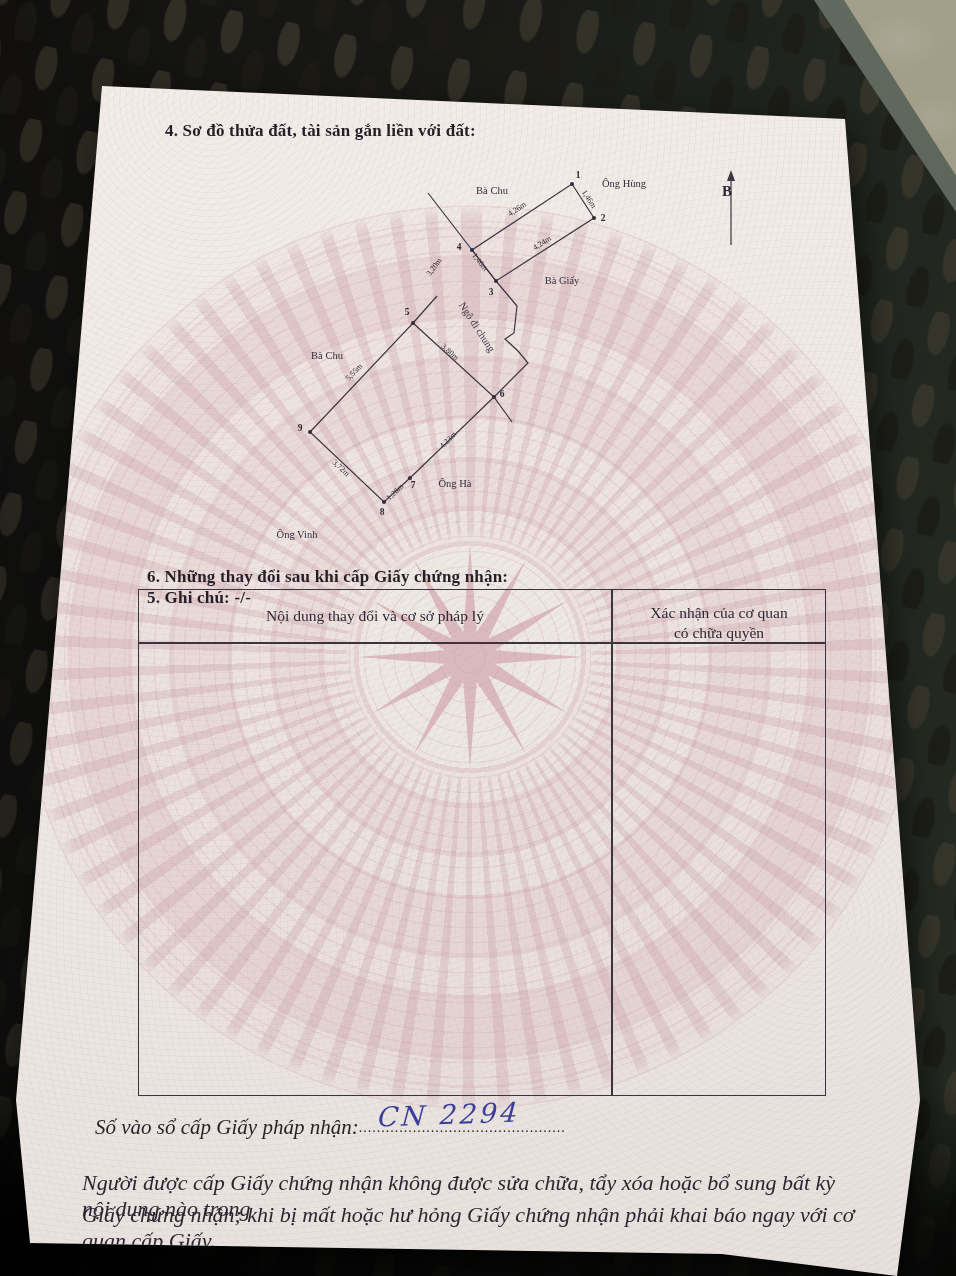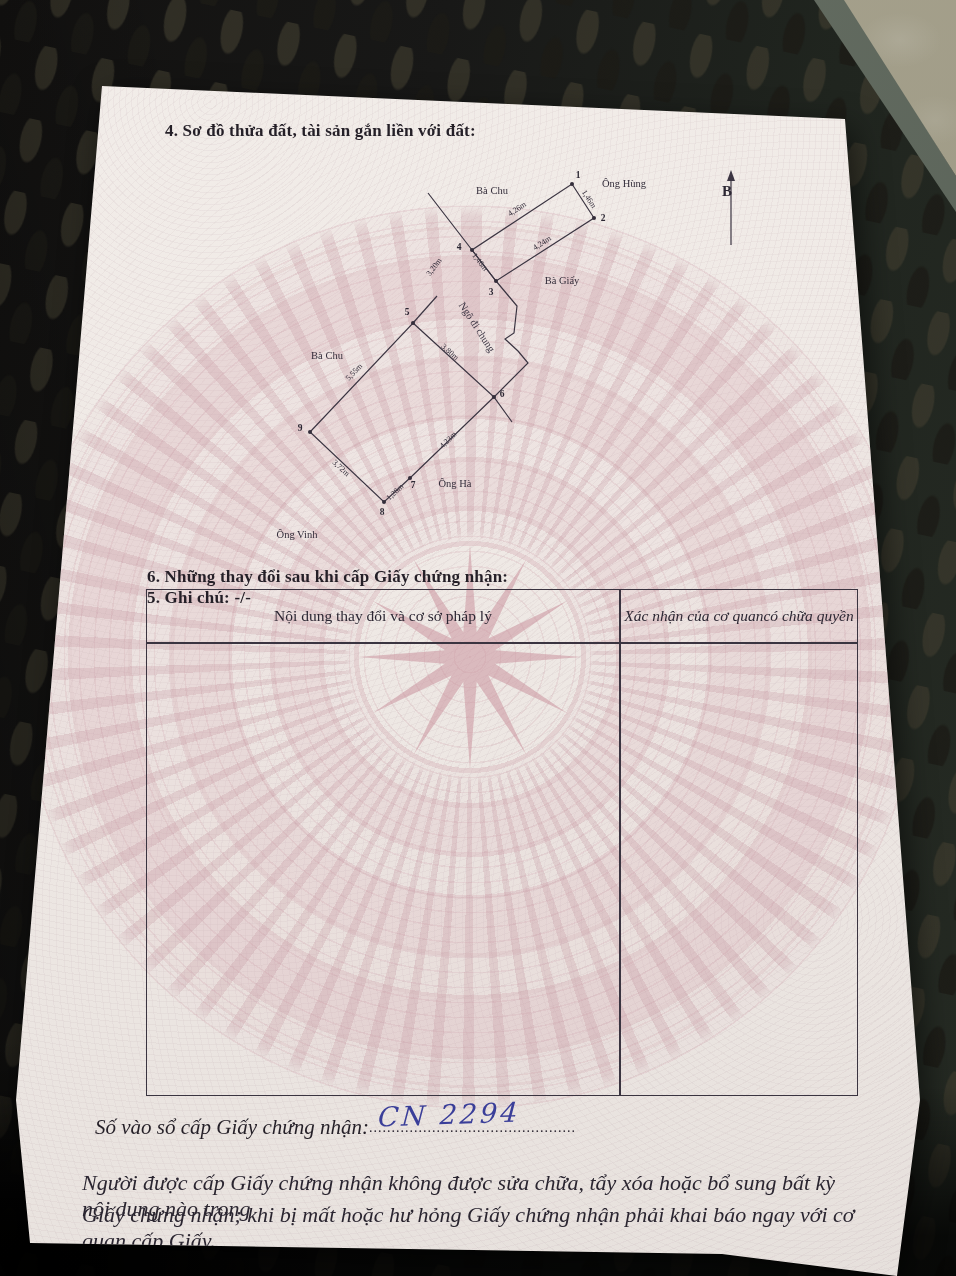--- a/index.html
+++ b/index.html
@@ -74,28 +74,28 @@
     background:rgba(203,148,158,.55);}
 
   
   .t{position:absolute;color:#241f27;}
   .title{font-weight:bold;font-size:17px;letter-spacing:.2px;}
   #title4{left:165px;top:121px;}
   #title5{left:147px;top:540px;margin-top:48px;}
   #title6{left:147px;top:567px;}
 
   
-  .tbl{position:absolute;left:146px;top:589px;width:686px;height:505px;
-    border:1.6px solid #3a3440;padding-left:24px;}
+  .tbl{position:absolute;left:138px;top:589px;width:686px;height:505px;
+    border:1.6px solid #3a3440;}
   .tbl .vline{position:absolute;left:472px;top:0;bottom:0;width:1.6px;background:#3a3440;}
   .tbl .hline{position:absolute;left:0;right:0;top:52px;height:1.6px;background:#3a3440;}
   .tbl .h1{position:absolute;left:0;top:0;width:472px;height:52px;display:flex;
     align-items:center;justify-content:center;font-size:15.5px;color:#2c2733;}
-  .tbl .h2{position:absolute;left:474px;top:0;right:0;height:52px;display:flex;
-    align-items:center;justify-content:center;font-size:15.5px;line-height:1.25;color:#2c2733;text-align:center;font-style:italic;}
+  .tbl .h2{position:absolute;left:474px;top:0;right:0;height:52px;display:flex;flex-direction:column;
+    align-items:center;justify-content:flex-end;font-size:15.5px;line-height:1.25;color:#2c2733;text-align:center;}
 
   
   #registry{left:95px;top:1115px;font-style:italic;font-size:21px;white-space:nowrap;}
   #registry .dots{font-style:normal;font-size:14px;letter-spacing:1px;color:#2a2530;vertical-align:2px;}
   #handwriting{left:378px;top:1099px;font-size:27px;font-style:italic;
     font-family:"DejaVu Serif",serif;color:#3a3e99;letter-spacing:3px;
     transform:rotate(-2deg) skewX(-6deg);}
   .footer-line{left:82px;width:780px;text-align:left;font-style:italic;font-size:22px;color:#2a2530;}
   #footer1{top:1170px;}
   #footer2{top:1202px;}
@@ -138,21 +138,21 @@
       <div class="tbl">
         <div class="vline"></div>
         <div class="hline"></div>
         <div class="h1">Nội dung thay đổi và cơ sở pháp lý</div>
         <div class="h2">
           <span>Xác nhận của cơ quan</span>
           <span>có chữa quyền</span>
         </div>
       </div>
 
-      <div class="t" id="registry"><span>Số vào sổ cấp Giấy chứng nhận:</span><span class="dots">........</span><span class="dots">......................................</span></div>
+      <div class="t" id="registry"><span>Số vào sổ cấp Giấy pháp nhận:</span><span class="dots">........</span><span class="dots">......................................</span></div>
       <div class="t" id="handwriting">CN 2294</div>
 
       <div class="t footer-line" id="footer1">Người được cấp Giấy chứng nhận không được sửa chữa, tẩy xóa hoặc bổ sung bất kỳ nội dung nào trong</div>
       <div class="t footer-line" id="footer2">Giấy chứng nhận; khi bị mất hoặc hư hỏng Giấy chứng nhận phải khai báo ngay với cơ quan cấp Giấy.</div>
 
       <svg id="diagram-svg" width="956" height="1276">
           <polygon points="572,184 594,218 496,281 472,250" fill="none" stroke="#3b3542" stroke-width="1.2"></polygon>
           <polygon points="413,323 494,397 410,478 384,502 310,432" fill="none" stroke="#3b3542" stroke-width="1.2"></polygon>
           <polyline points="428,193 472,250 496,281 517,306 514,333 505,339 518,351 528,363 494,397 512,422" fill="none" stroke="#3b3542" stroke-width="1.2"></polyline>
           <polyline points="437,296 413,323" fill="none" stroke="#3b3542" stroke-width="1.2"></polyline>

